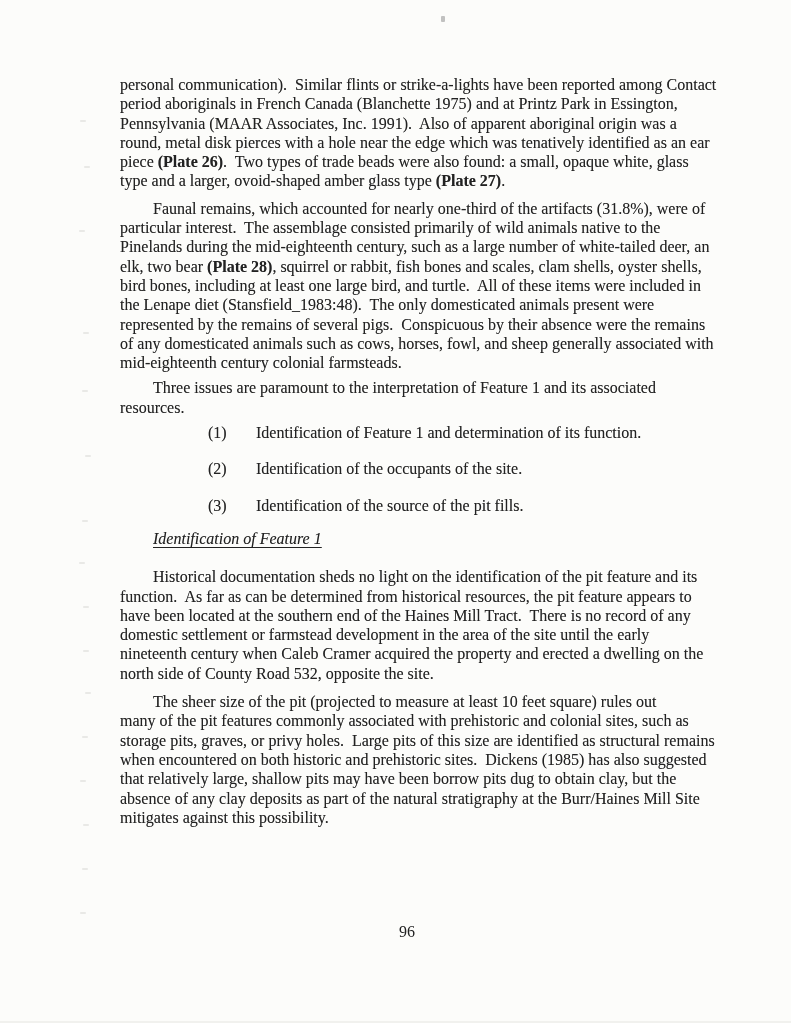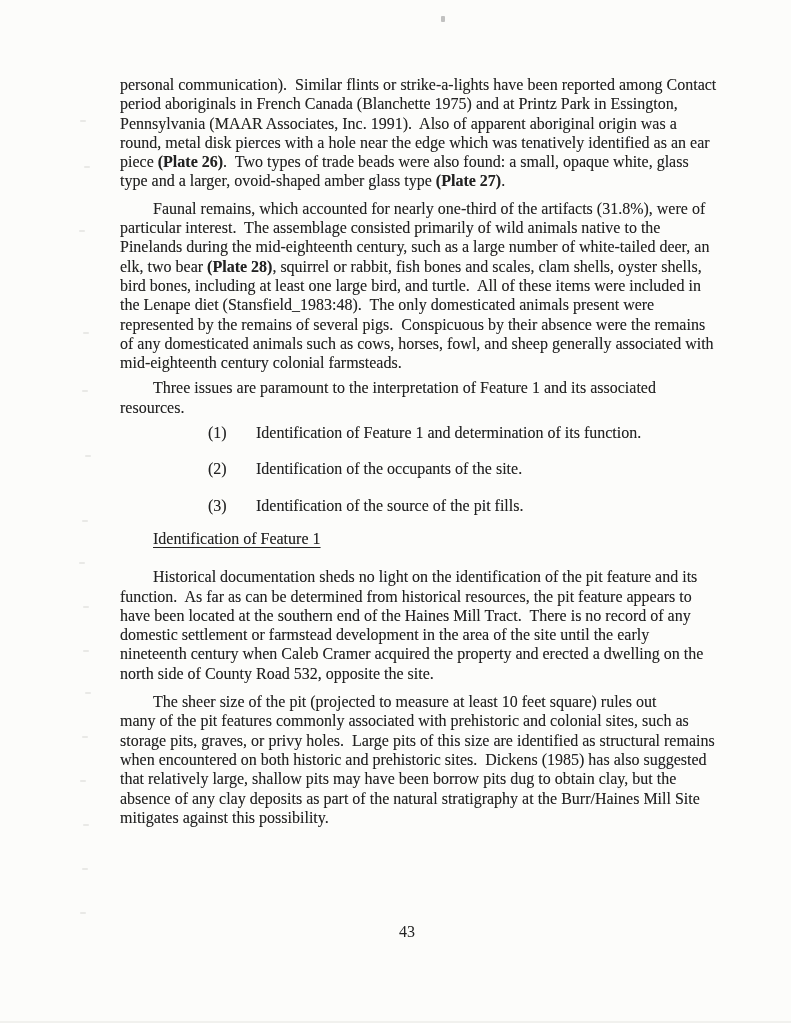--- a/index.html
+++ b/index.html
@@ -142,35 +142,35 @@
     </div>
     <div class="issue-row">
       <span class="num">(2)</span>
       <span class="txt">Identification of the occupants of the site.</span>
     </div>
     <div class="issue-row last">
       <span class="num">(3)</span>
       <span class="txt">Identification of the source of the pit fills.</span>
     </div>
 
-    <h3 class="subheading" style="font-size:16px;font-weight:normal;">Identification of Feature 1</h3>
+    <h3 class="subheading" style="font-size:16px;font-weight:normal;font-style:italic;">Identification of Feature 1</h3>
 
     <p class="para indent p4">Historical documentation sheds no light on the identification of the pit feature and its
 function.  As far as can be determined from historical resources, the pit feature appears to
 have been located at the southern end of the Haines Mill Tract.  There is no record of any
 domestic settlement or farmstead development in the area of the site until the early
 nineteenth century when Caleb Cramer acquired the property and erected a dwelling on the
 north side of County Road 532, opposite the site.</p>
 
     <p class="para indent p5">The sheer size of the pit (projected to measure at least 10 feet square) rules out
 many of the pit features commonly associated with prehistoric and colonial sites, such as
 storage pits, graves, or privy holes.  Large pits of this size are identified as structural remains
 when encountered on both historic and prehistoric sites.  Dickens (1985) has also suggested
 that relatively large, shallow pits may have been borrow pits dug to obtain clay, but the
 absence of any clay deposits as part of the natural stratigraphy at the Burr/Haines Mill Site
 mitigates against this possibility.</p>
 
 
   </main>
 
-  <div class="page-number">43</div>
+  <div class="page-number">96</div>
 
 </div>
 
 </body></html>

